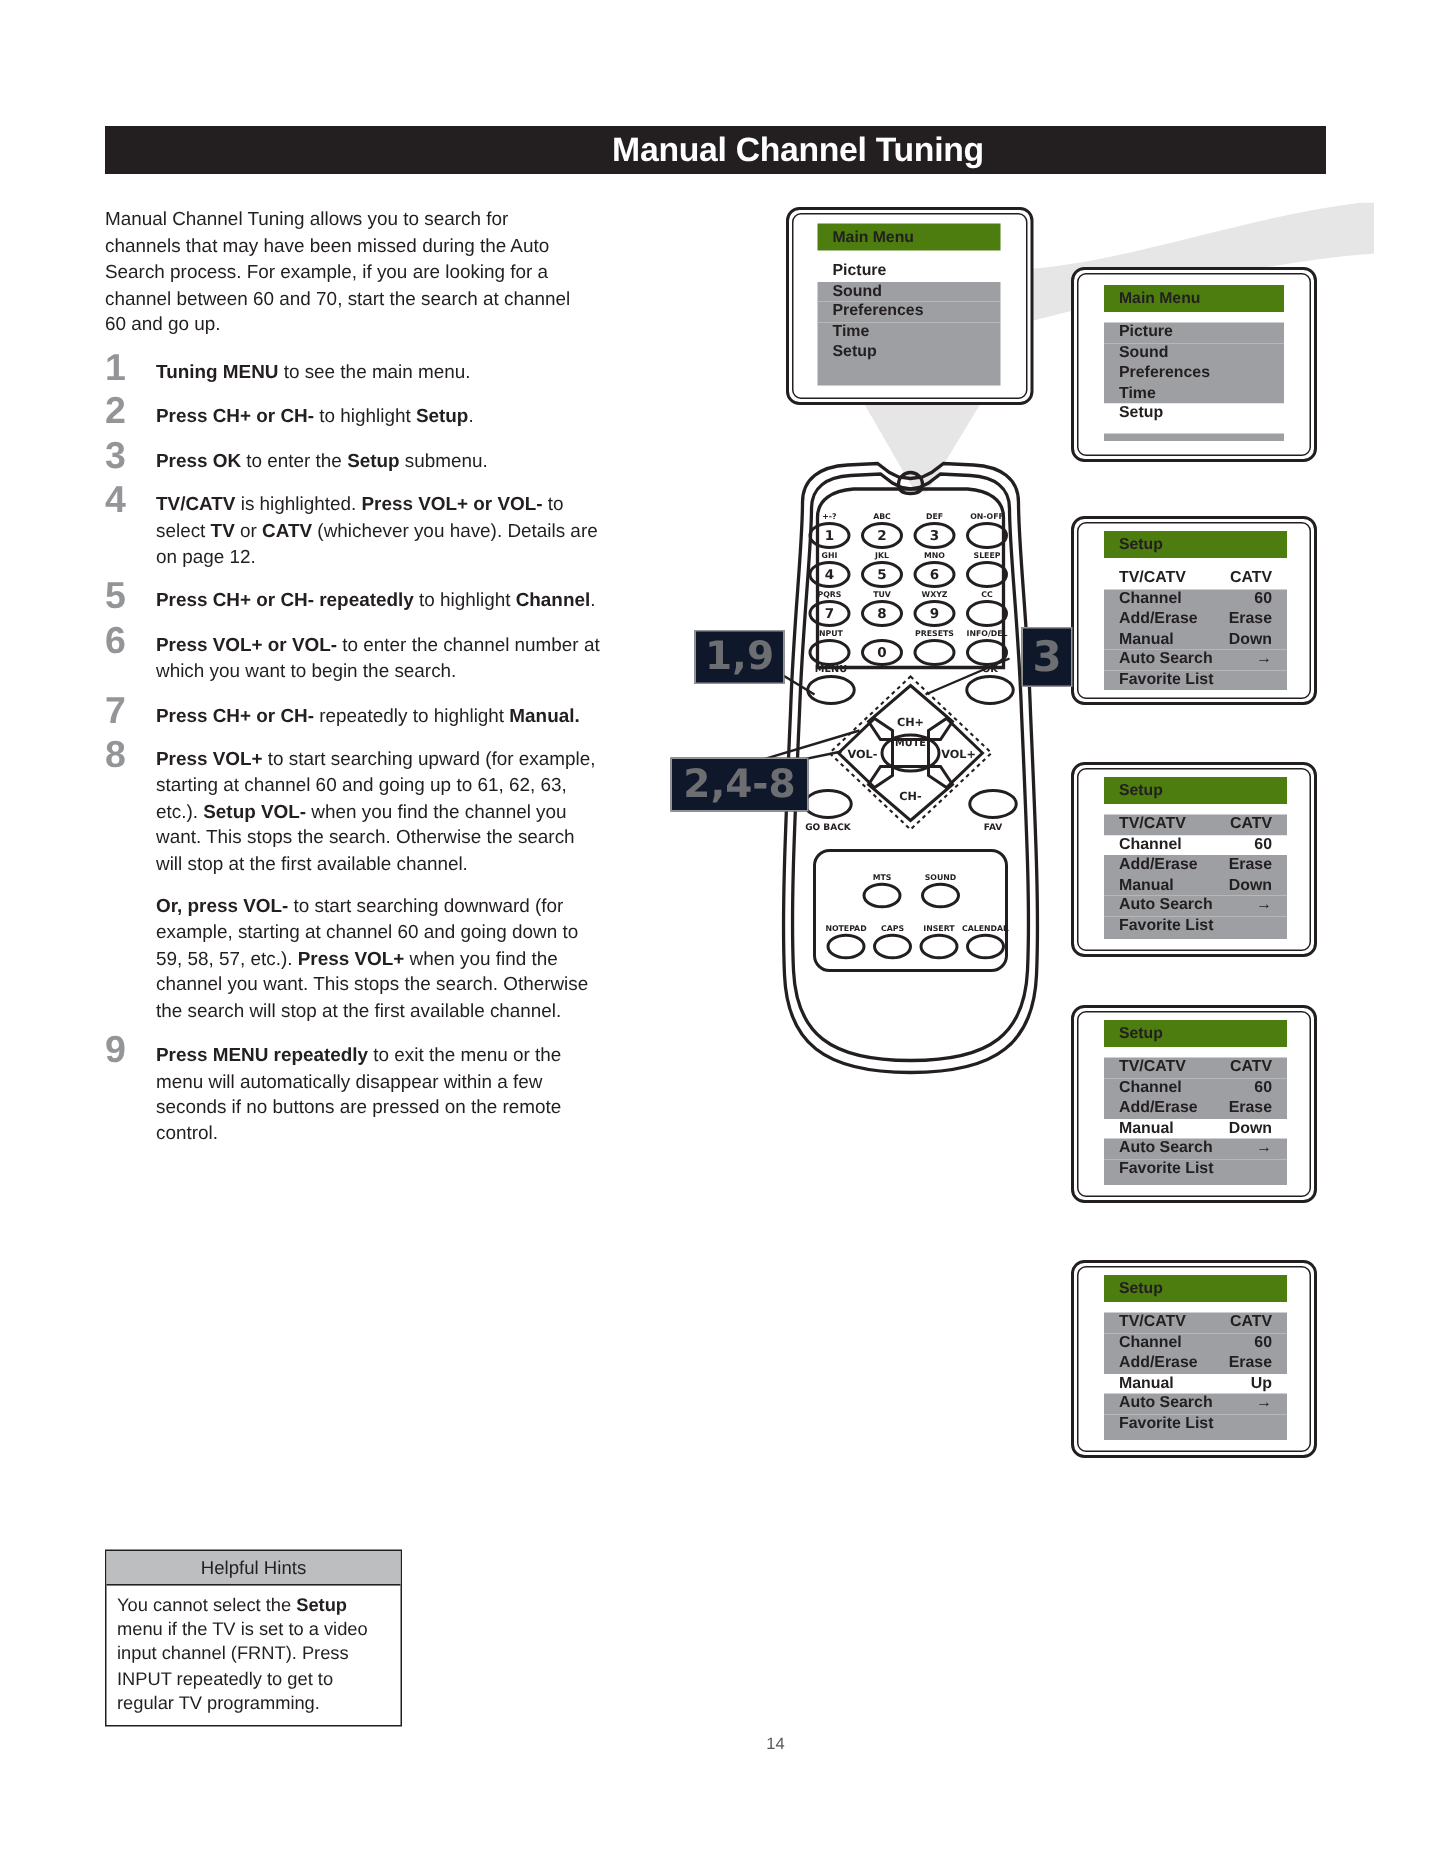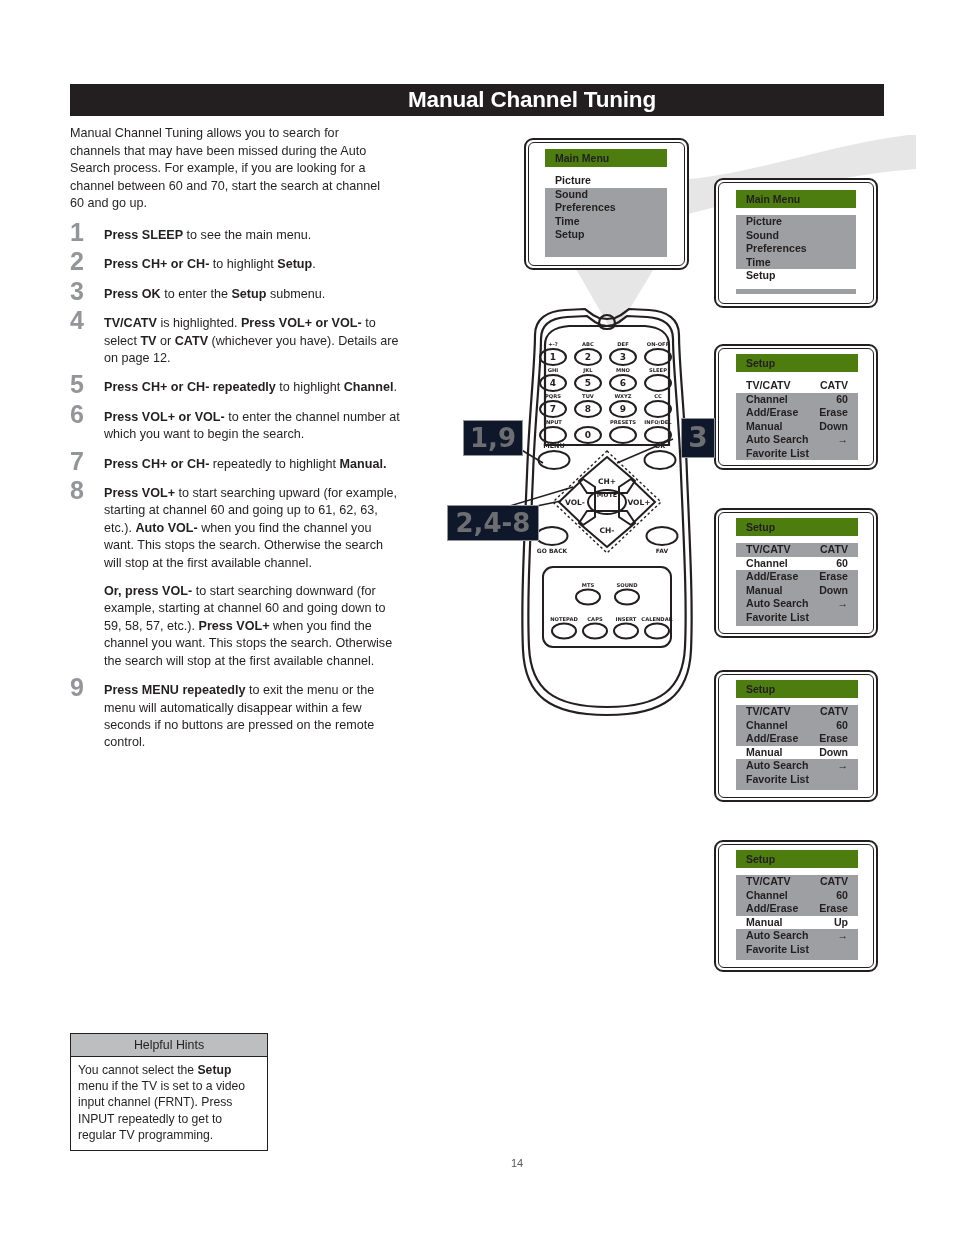--- a/index.html
+++ b/index.html
@@ -16,21 +16,21 @@
     position:absolute;left:70px;top:84px;width:814px;height:32px;
     background:#231f20;
   }
   .titlebar .title{
     position:absolute;left:0;top:0;width:924px;height:32px;
     line-height:32px;text-align:center;
     color:#ffffff;font-size:22.5px;font-weight:bold;letter-spacing:-0.2px;
   }
 
   
-  .leftcol{position:absolute;left:70px;top:125px;width:330px;}
+  .leftcol{position:absolute;left:70px;top:138px;width:330px;}
   .intro{
     font-size:12.6px;line-height:17.6px;color:#231f20;
     width:315px;margin:0 0 14px 0;
   }
   .steps{position:relative;}
   .step{position:relative;padding-left:34px;margin-bottom:12px;}
   .step .num{
     position:absolute;left:0;top:-7px;
     font-size:25px;font-weight:bold;color:#939598;line-height:1;
     letter-spacing:-0.5px;
@@ -110,21 +110,21 @@
   <div class="titlebar">
     <div class="title">Manual Channel Tuning</div>
   </div>
 
   <div class="leftcol">
     <p class="intro">Manual Channel Tuning allows you to search for channels that may have been missed during the Auto Search process. For example, if you are looking for a channel between 60 and 70, start the search at channel 60 and go up.</p>
     <div class="steps" id="steps-container">
         <div class="step">
           <div class="num">1</div>
           <div class="body">
-            <p><b>Press SLEEP</b> to see the main menu.</p>
+            <p><b>Tuning MENU</b> to see the main menu.</p>
           </div>
         </div>
         <div class="step">
           <div class="num">2</div>
           <div class="body">
             <p><b>Press CH+ or CH-</b> to highlight <b>Setup</b>.</p>
           </div>
         </div>
         <div class="step">
           <div class="num">3</div>
@@ -152,21 +152,21 @@
         </div>
         <div class="step">
           <div class="num">7</div>
           <div class="body">
             <p><b>Press CH+ or CH-</b> repeatedly to highlight <b>Manual.</b></p>
           </div>
         </div>
         <div class="step">
           <div class="num">8</div>
           <div class="body">
-            <p><b>Press VOL+</b> to start searching upward (for example, starting at channel 60 and going up to 61, 62, 63, etc.). <b>Auto VOL-</b> when you find the channel you want. This stops the search. Otherwise the search will stop at the first available channel.</p>
+            <p><b>Press VOL+</b> to start searching upward (for example, starting at channel 60 and going up to 61, 62, 63, etc.). <b>Setup VOL-</b> when you find the channel you want. This stops the search. Otherwise the search will stop at the first available channel.</p>
             <p><b>Or, press VOL-</b> to start searching downward (for example, starting at channel 60 and going down to 59, 58, 57, etc.). <b>Press VOL+</b> when you find the channel you want. This stops the search. Otherwise the search will stop at the first available channel.</p>
           </div>
         </div>
         <div class="step">
           <div class="num">9</div>
           <div class="body">
             <p><b>Press MENU repeatedly</b> to exit the menu or the menu will automatically disappear within a few seconds if no buttons are pressed on the remote control.</p>
           </div>
         </div>
       </div>

